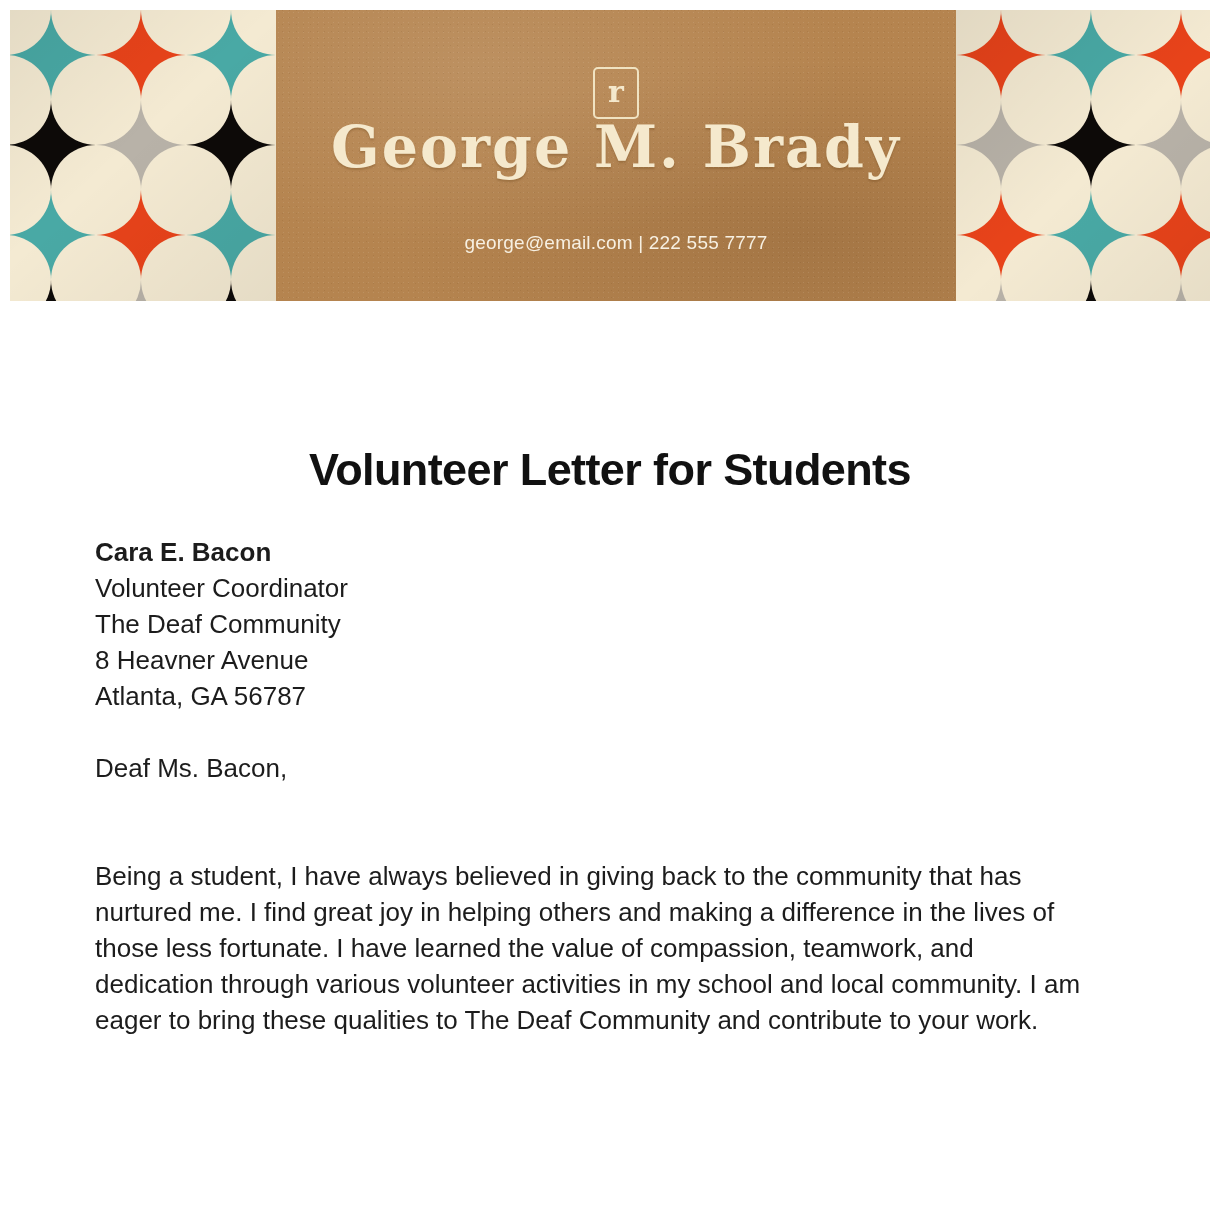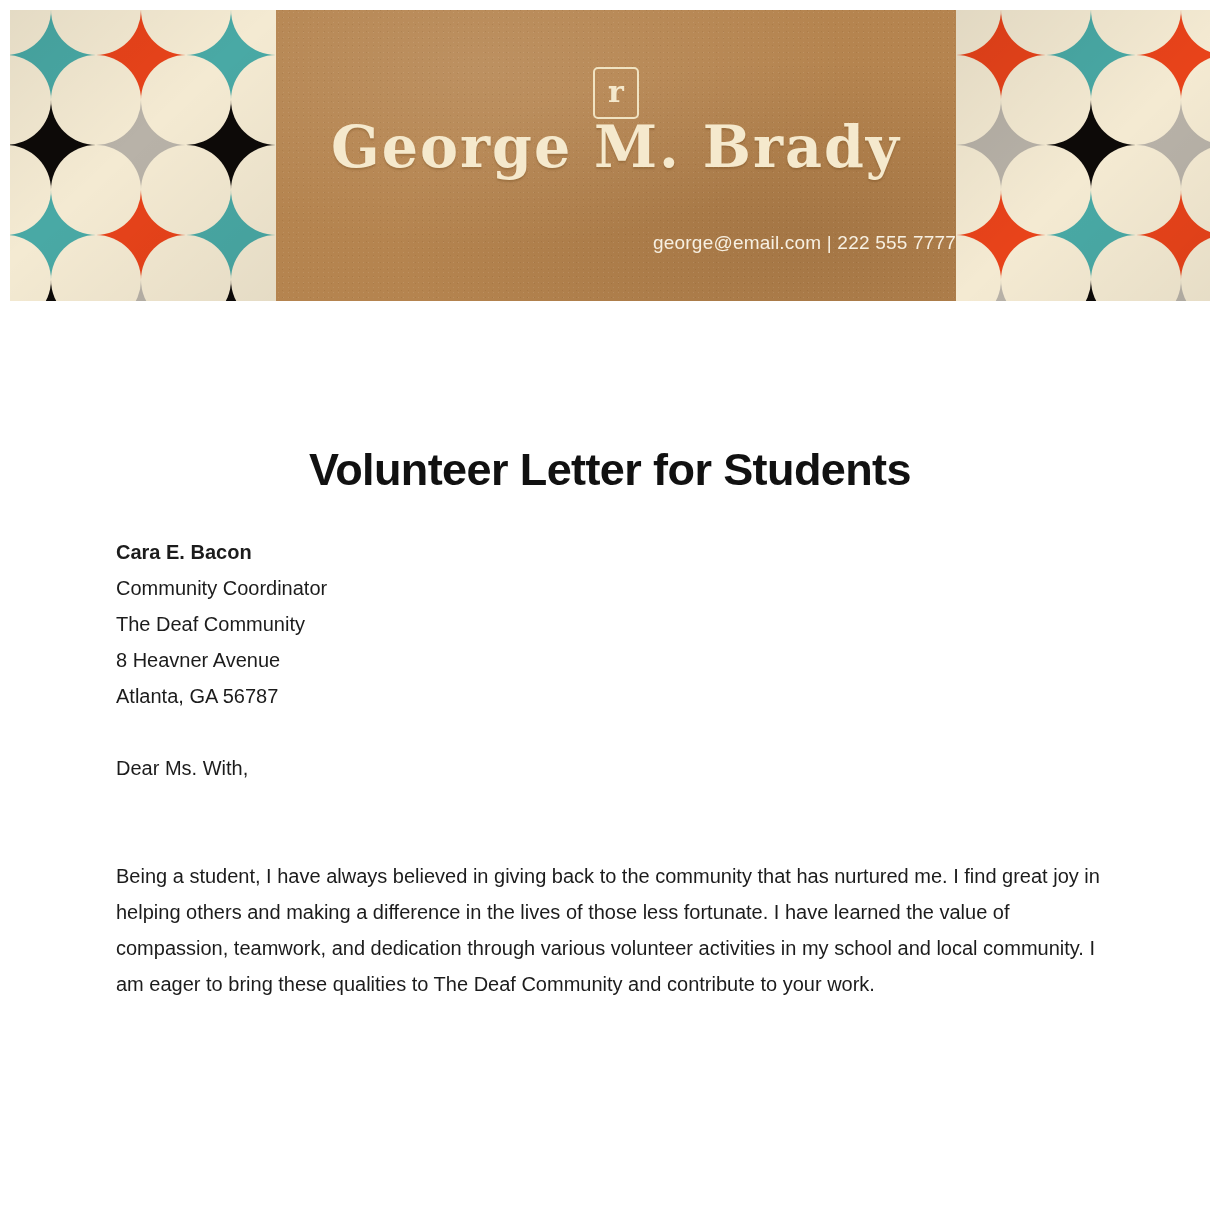--- a/index.html
+++ b/index.html
@@ -96,21 +96,21 @@
     line-height: 1;
     letter-spacing: 2px;
     color: #f5e9cd;
     white-space: nowrap;
     text-shadow: 0 2px 2px rgba(90,55,15,.25);
   }
 
   #header-contact {
     position: absolute;
     left: 0; right: 0; top: 222px;
-    text-align: right;
+    text-align: center;
     font-family: "Liberation Sans", sans-serif;
     font-size: 19px;
     letter-spacing: .2px;
     color: #f7f0e2;
   }
 
   
   #doc-title {
     position: absolute;
     left: 0; right: 0; top: 414px;
@@ -118,25 +118,25 @@
     font-family: "Liberation Sans", sans-serif;
     font-weight: 700;
     font-size: 45px;
     line-height: 1.15;
     letter-spacing: -0.6px;
     color: #111111;
   }
 
   #letter {
     position: absolute;
-    left: 116px; top: 534px;
+    left: 95px; top: 534px;
     width: 1000px;
     color: #1c1c1c;
     font-family: "Liberation Sans", sans-serif;
-    font-size: 20px;
+    font-size: 26px;
     line-height: 36px;
   }
   .addr-line { white-space: nowrap; }
   .addr-line.bold { font-weight: 700; }
   .gap { height: 36px; }
   p.para { margin: 0; }
 </style>
 </head>
 <body>
 
@@ -215,29 +215,29 @@
     </div>
 
   </div>
 
   <h1 id="doc-title">Volunteer Letter for Students</h1>
 
   <div id="letter">
 
     <div>
       <div class="addr-line bold">Cara E. Bacon</div>
-      <div class="addr-line">Community Coordinator</div>
+      <div class="addr-line">Volunteer Coordinator</div>
       <div class="addr-line">The Deaf Community</div>
       <div class="addr-line">8 Heavner Avenue</div>
       <div class="addr-line">Atlanta, GA 56787</div>
     </div>
 
     <div class="gap"></div>
 
-    <div>Dear Ms. With,</div>
+    <div>Deaf Ms. Bacon,</div>
 
     <div class="gap"></div>
 
 
     <div class="gap"></div>
 
     <p class="para">Being a student, I have always believed in giving back to the community that has nurtured me. I find great joy in helping others and making a difference in the lives of those less fortunate. I have learned the value of compassion, teamwork, and dedication through various volunteer activities in my school and local community. I am eager to bring these qualities to The Deaf Community and contribute to your work.</p>
 
     <div class="gap"></div>
 

